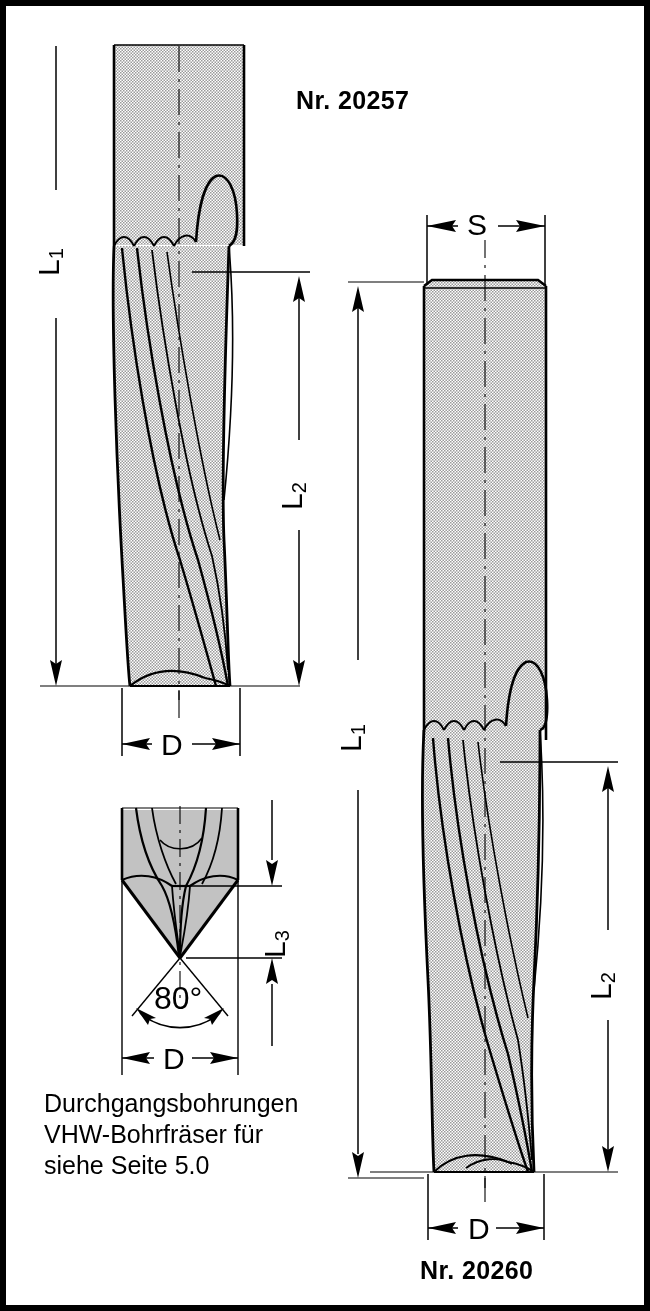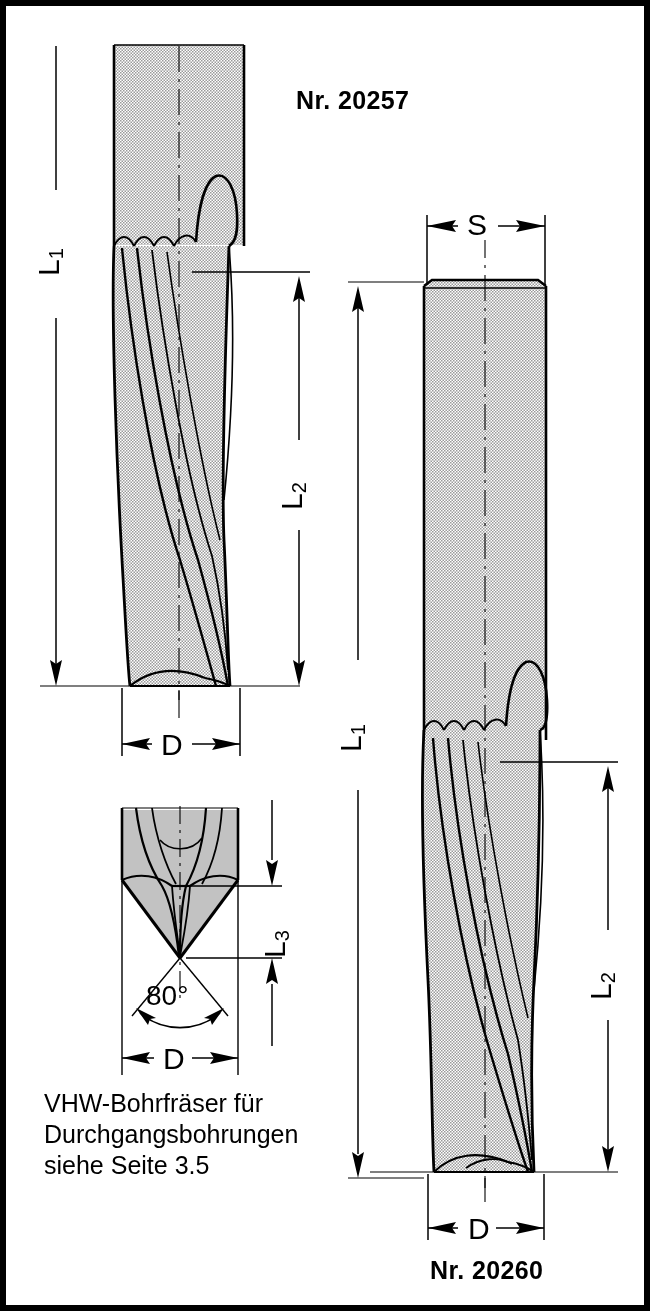--- a/index.html
+++ b/index.html
@@ -230,49 +230,49 @@
       <path d="M428,1228 L456,1222 L452,1228 L456,1234 Z" fill="#000"></path>
       <path d="M544,1228 L516,1222 L520,1228 L516,1234 Z" fill="#000"></path>
       <line x1="485" y1="1176" x2="485" y2="1202" stroke="#000" stroke-width="1.1"></line>
       <rect x="458" y="1214" width="38" height="28" fill="#fff"></rect>
     </g>
   </g>
 </svg>
 
 <div class="txt nr" style="left:296px;top:86px;">Nr. 20257</div>
 
-<div class="txt nr" style="left:430px;top:1256px;">Nr. 20260</div>
+<div class="txt nr" style="left:420px;top:1256px;">Nr. 20260</div>
 
 <div class="txt rot" style="left:32px;top:276px;">
   <span class="dimlab">L</span><span class="dimlab-sub">1</span>
 </div>
 
 <div class="txt rot" style="left:275px;top:510px;">
   <span class="dimlab">L</span><span class="dimlab-sub">2</span>
 </div>
 
 <div class="txt dimlab" style="left:161px;top:728px;">D</div>
 
 <div class="txt rot" style="left:258px;top:958px;">
   <span class="dimlab">L</span><span class="dimlab-sub">3</span>
 </div>
 
-<div class="txt" style="left:146px;top:980px;font-size:28px;">80°</div>
+<div class="txt" style="left:154px;top:980px;font-size:32px;">80°</div>
 
 <div class="txt dimlab" style="left:163px;top:1042px;">D</div>
 
 <div class="txt dimlab" style="left:467px;top:208px;">S</div>
 
 <div class="txt rot" style="left:334px;top:752px;">
   <span class="dimlab">L</span><span class="dimlab-sub">1</span>
 </div>
 
 <div class="txt rot" style="left:584px;top:1000px;">
   <span class="dimlab">L</span><span class="dimlab-sub">2</span>
 </div>
 
 <div class="txt dimlab" style="left:468px;top:1212px;">D</div>
 
 <div style="position:absolute;left:44px;top:1088px;width:300px;">
+  <div class="note">Durchgangsbohrungen</div>
   <div class="note">VHW-Bohrfräser für</div>
-  <div class="note">Durchgangsbohrungen</div>
-  <div class="note">siehe Seite 3.5</div>
+  <div class="note">siehe Seite 5.0</div>
 </div>
 
 </body></html>

